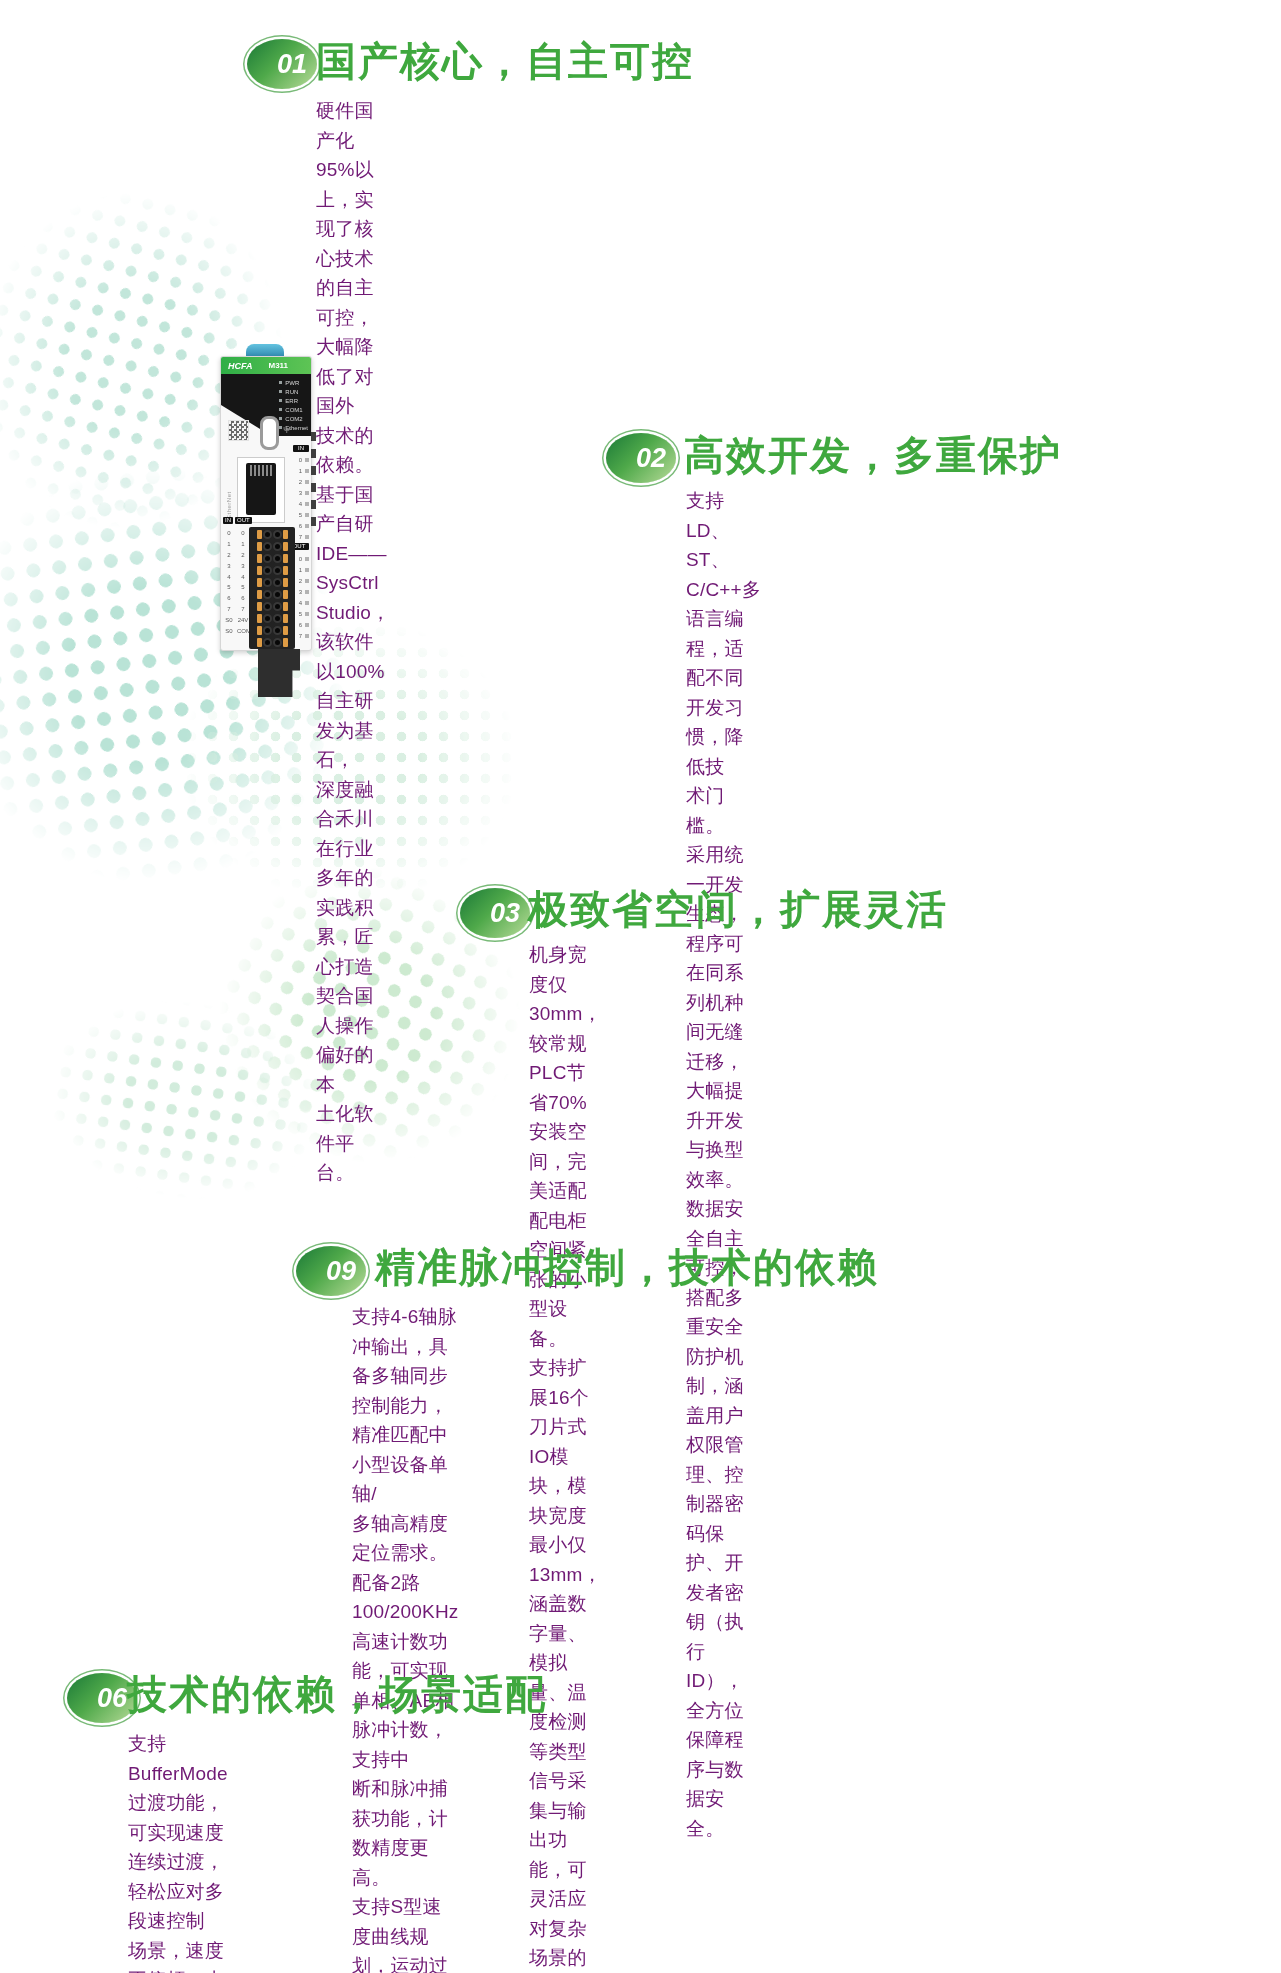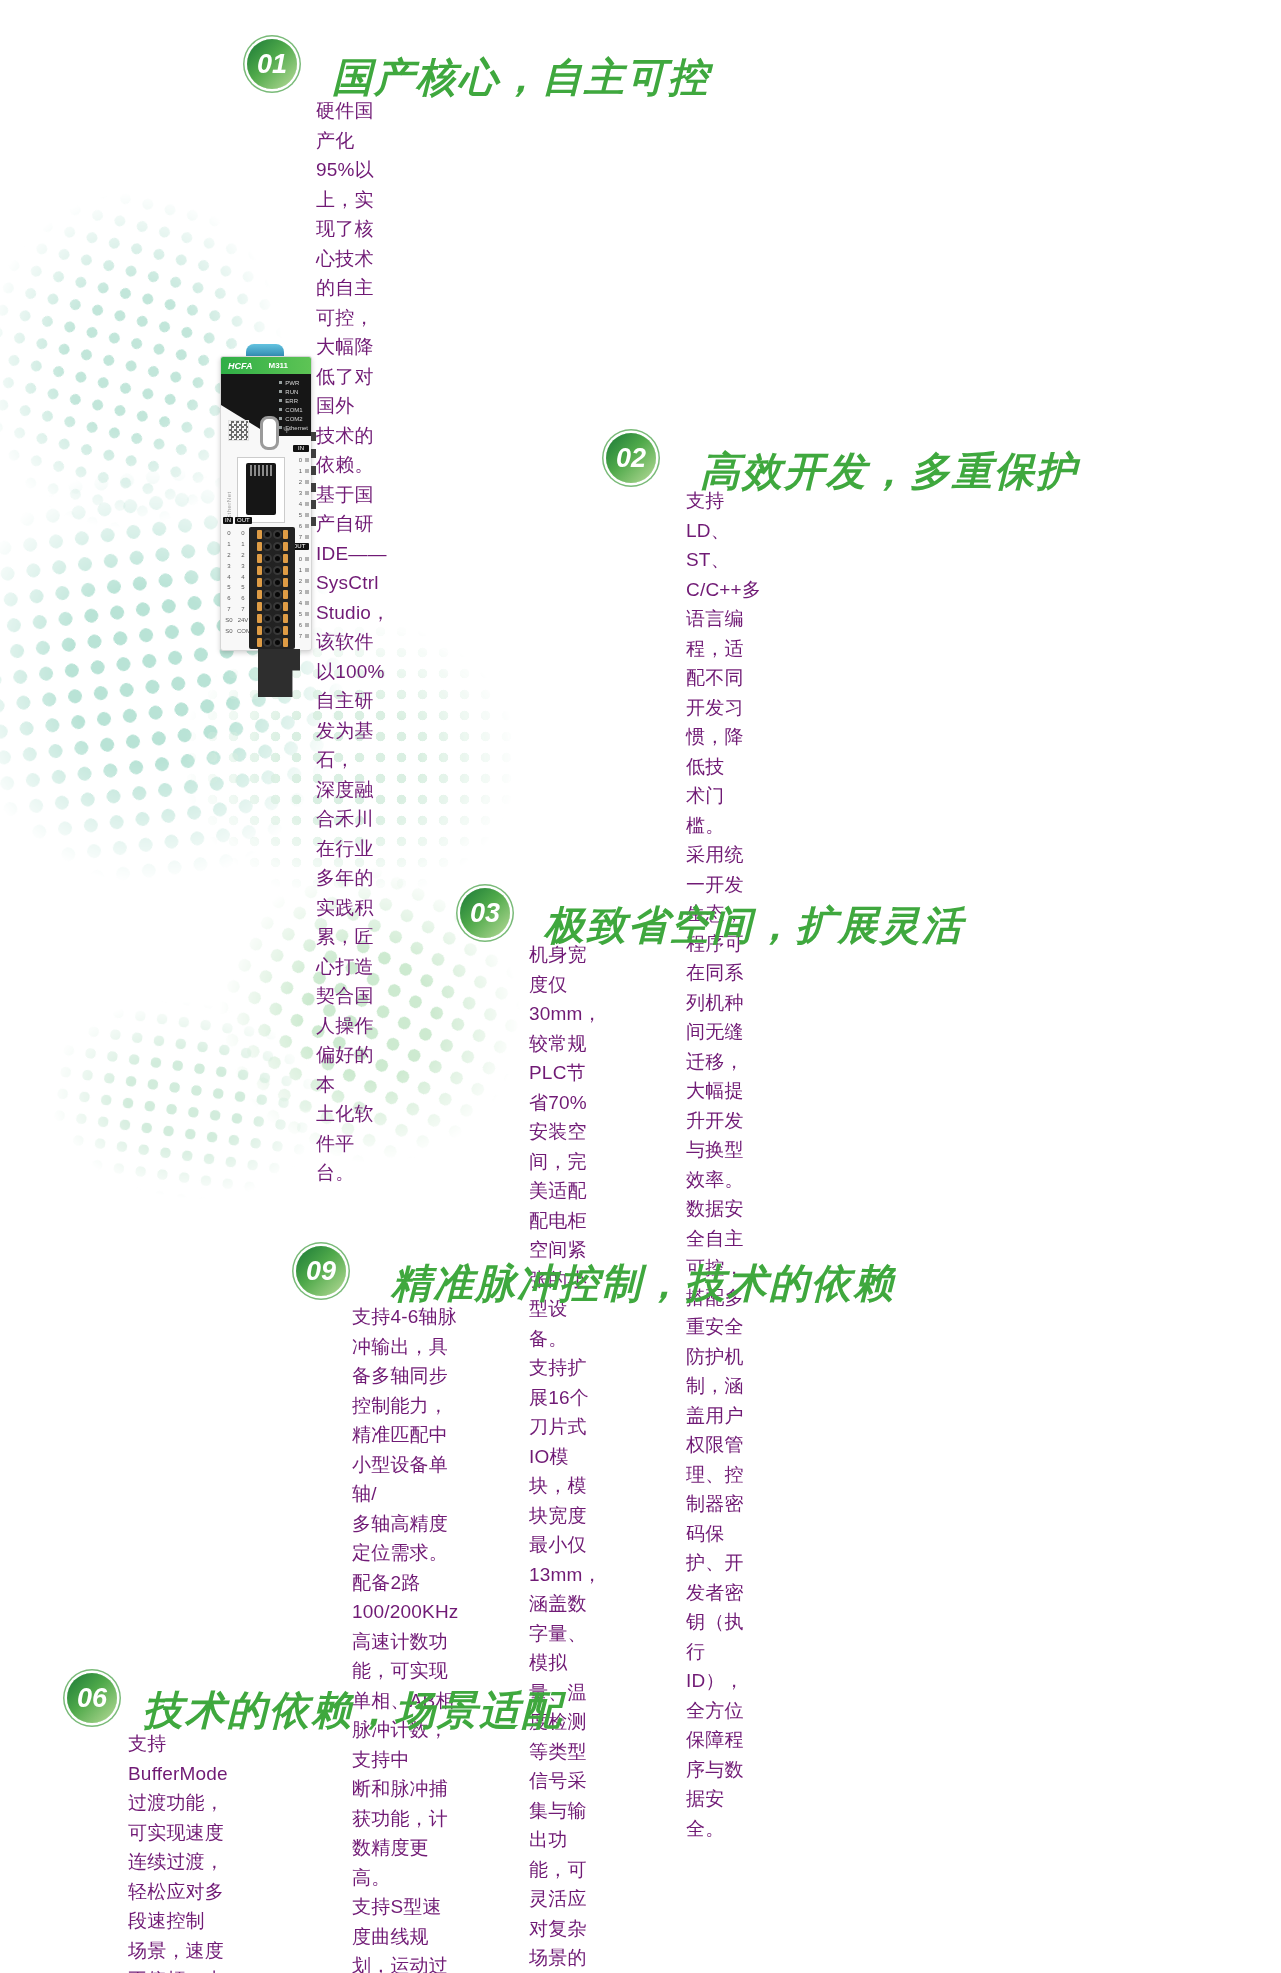--- a/index.html
+++ b/index.html
@@ -22,23 +22,23 @@
       background:radial-gradient(#cdead0 6px, transparent 6.6px);background-size:24px 24px;}
   .dE{left:30px;top:990px;width:310px;height:220px;transform:rotate(8deg);
       background:radial-gradient(#d2ecdc 5px, transparent 5.6px);background-size:22px 22px;}
 
   
   .feature{position:absolute;left:0;top:0;z-index:3;}
   .badge{position:absolute;width:50px;height:50px;border-radius:50%;
     background:linear-gradient(135deg,#23813a 8%,#4fa94a 45%,#b9dc9a 100%);
     color:#fff;display:flex;align-items:center;justify-content:center;
     font-style:italic;font-weight:bold;font-size:27px;
-    box-shadow:0 0 0 2.5px #ffffff,0 0 0 4px rgba(98,174,96,.85);}
-  .title{position:absolute;margin:16px;font-size:40px;line-height:46px;font-weight:bold;
-    color:#3fa83e;letter-spacing:2px;white-space:nowrap;font-style:italic;}
+    box-shadow:0 0 0 2.5px #ffffff,0 0 0 4px rgba(98,174,96,.85);padding-left:20px;}
+  .title{position:absolute;margin:0;font-size:40px;line-height:46px;font-weight:bold;
+    color:#3fa83e;letter-spacing:2px;white-space:nowrap;}
   .bodytext{position:absolute;margin:0;font-size:19px;line-height:29.5px;color:#701a75;
     white-space:pre-line;letter-spacing:.2px;}
   .s1 .badge{left:247px;top:39px}  .s1 .title{left:316px;top:38px}  .s1 .bodytext{left:316px;top:96px}
   .s2 .badge{left:606px;top:433px} .s2 .title{left:684px;top:432px} .s2 .bodytext{left:686px;top:486px}
   .s3 .badge{left:460px;top:888px} .s3 .title{left:528px;top:886px} .s3 .bodytext{left:529px;top:940px}
   .s4 .badge{left:296px;top:1246px}.s4 .title{left:375px;top:1244px}.s4 .bodytext{left:352px;top:1302px}
   .s5 .badge{left:67px;top:1673px} .s5 .title{left:127px;top:1671px}.s5 .bodytext{left:128px;top:1729px}
 
   
   .device{position:absolute;left:218px;top:344px;width:102px;height:360px;z-index:2;}

